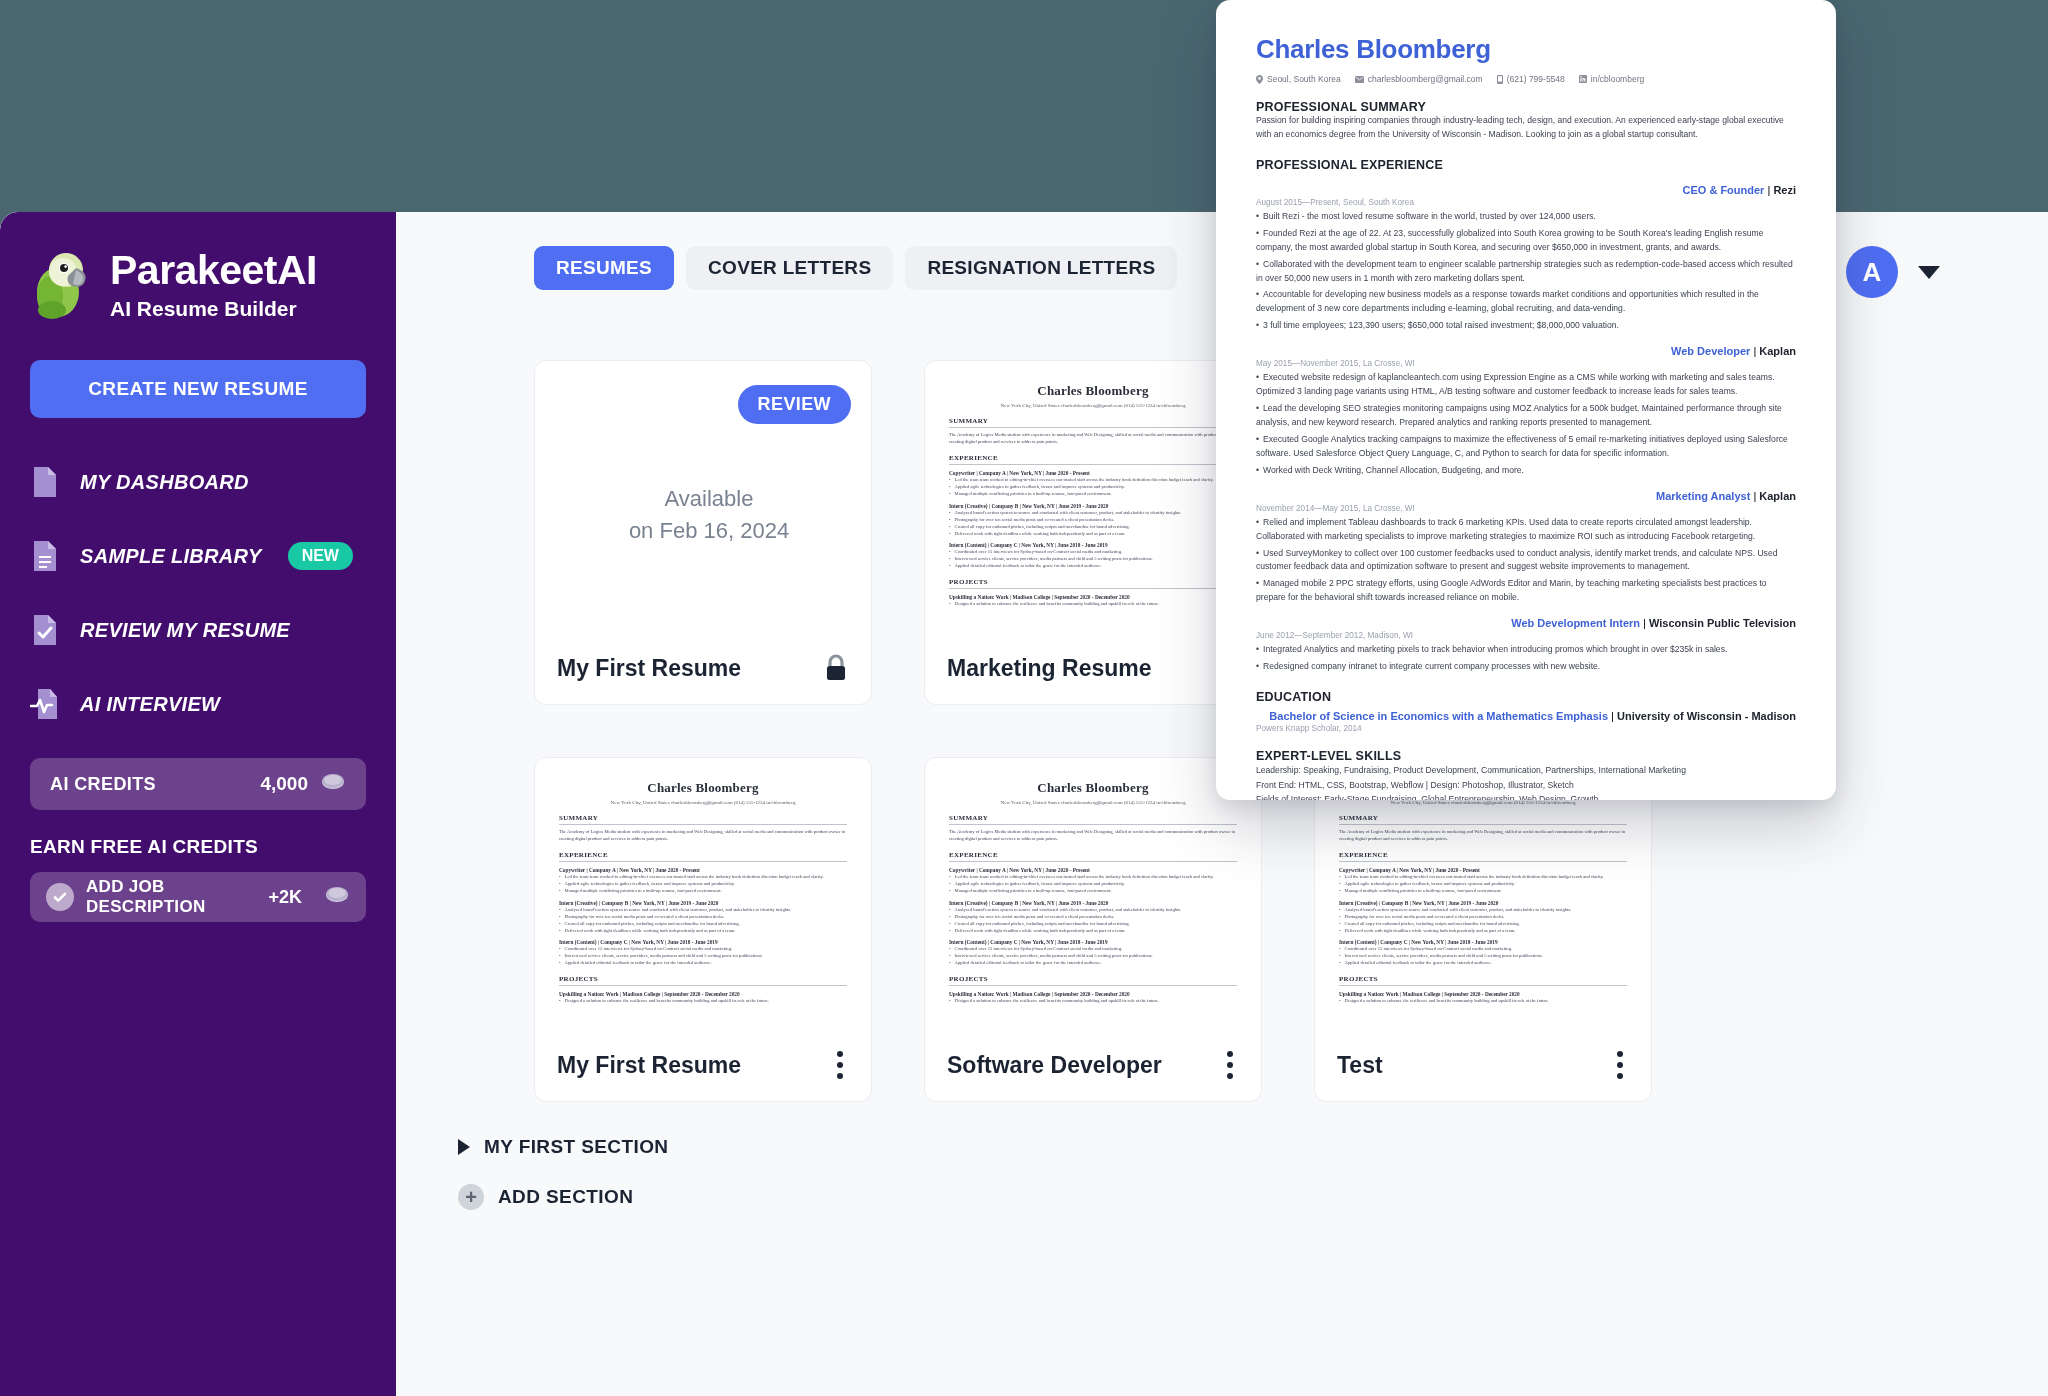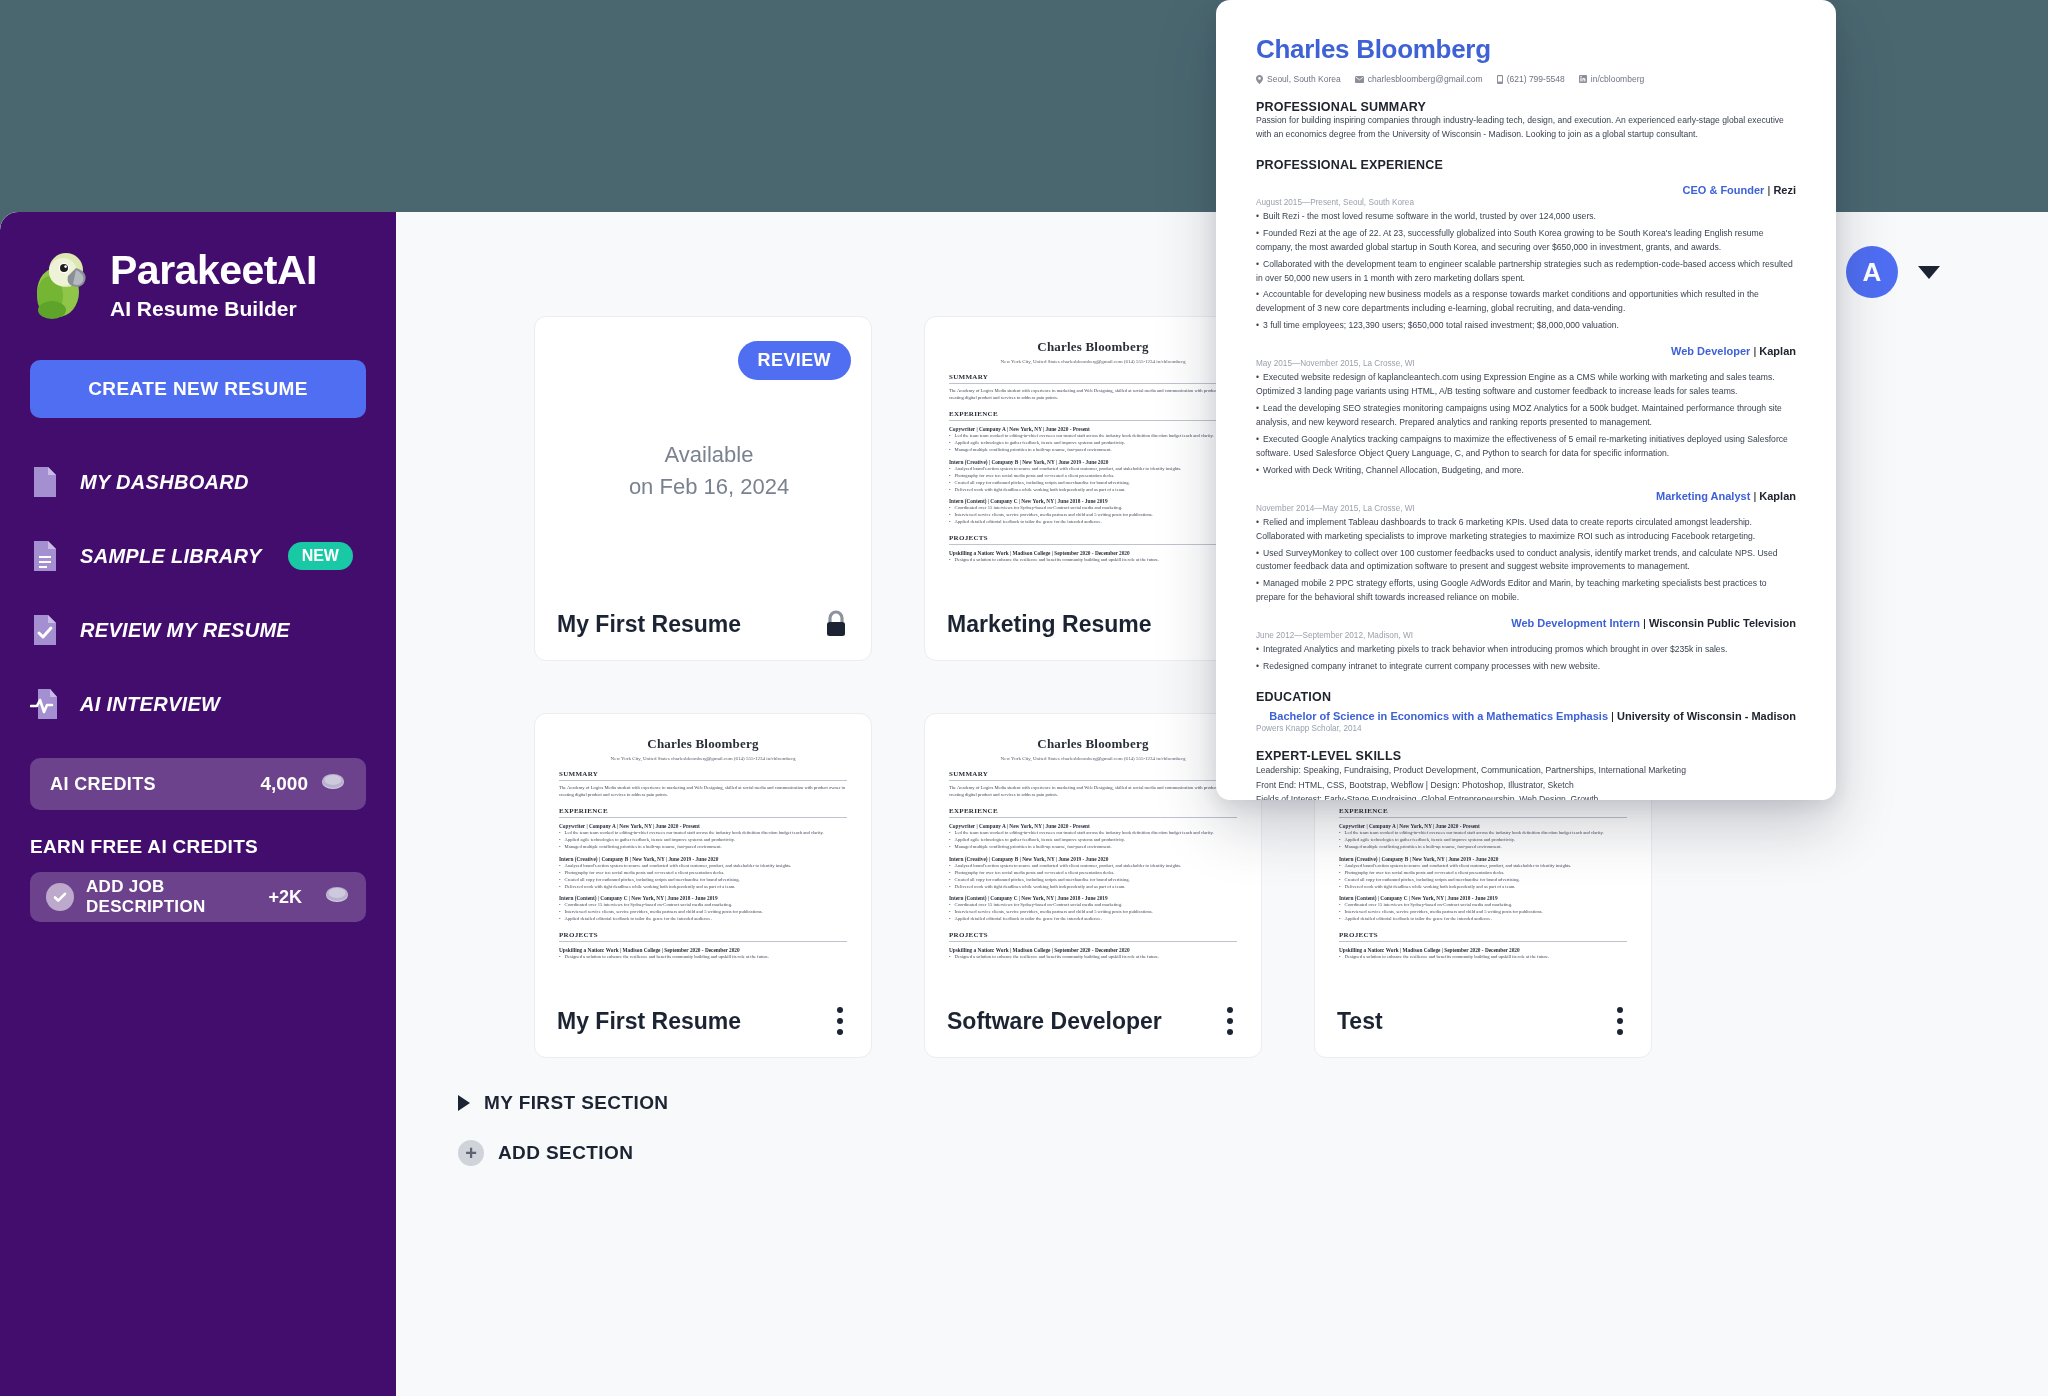--- a/index.html
+++ b/index.html
@@ -338,20 +338,25 @@
         <ellipse cx="13" cy="9" rx="11" ry="7" fill="#d8d2e6"></ellipse>
         <ellipse cx="13" cy="8" rx="11" ry="7" fill="#b9b2ce"></ellipse>
         <ellipse cx="13" cy="7" rx="8.5" ry="5" fill="#cfc9de"></ellipse>
       </svg>
     </div>
   </aside>
 
   <main class="main">
 
     <div class="topbar">
+      <div class="tabs">
+        <button class="tab active">RESUMES</button>
+        <button class="tab">COVER LETTERS</button>
+        <button class="tab">RESIGNATION LETTERS</button>
+      </div>
       <div class="user-area">
         <span class="avatar">A</span>
         <span class="chev"></span>
       </div>
     </div>
 
     <div class="grid">
 
       <div class="card">
         <span class="review-pill">REVIEW</span>

